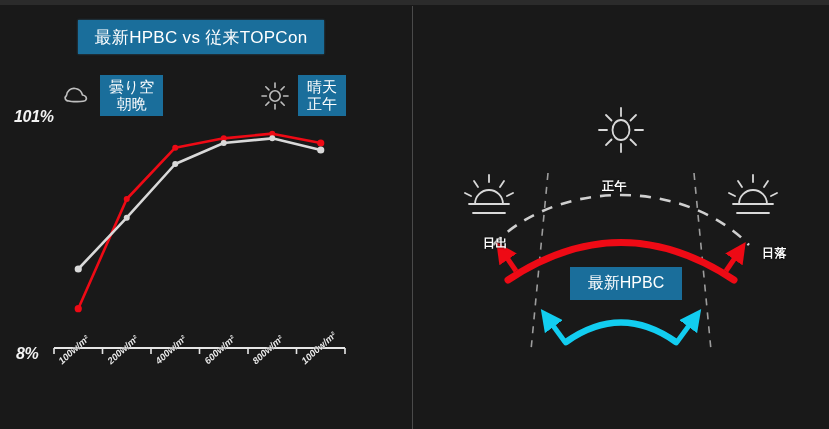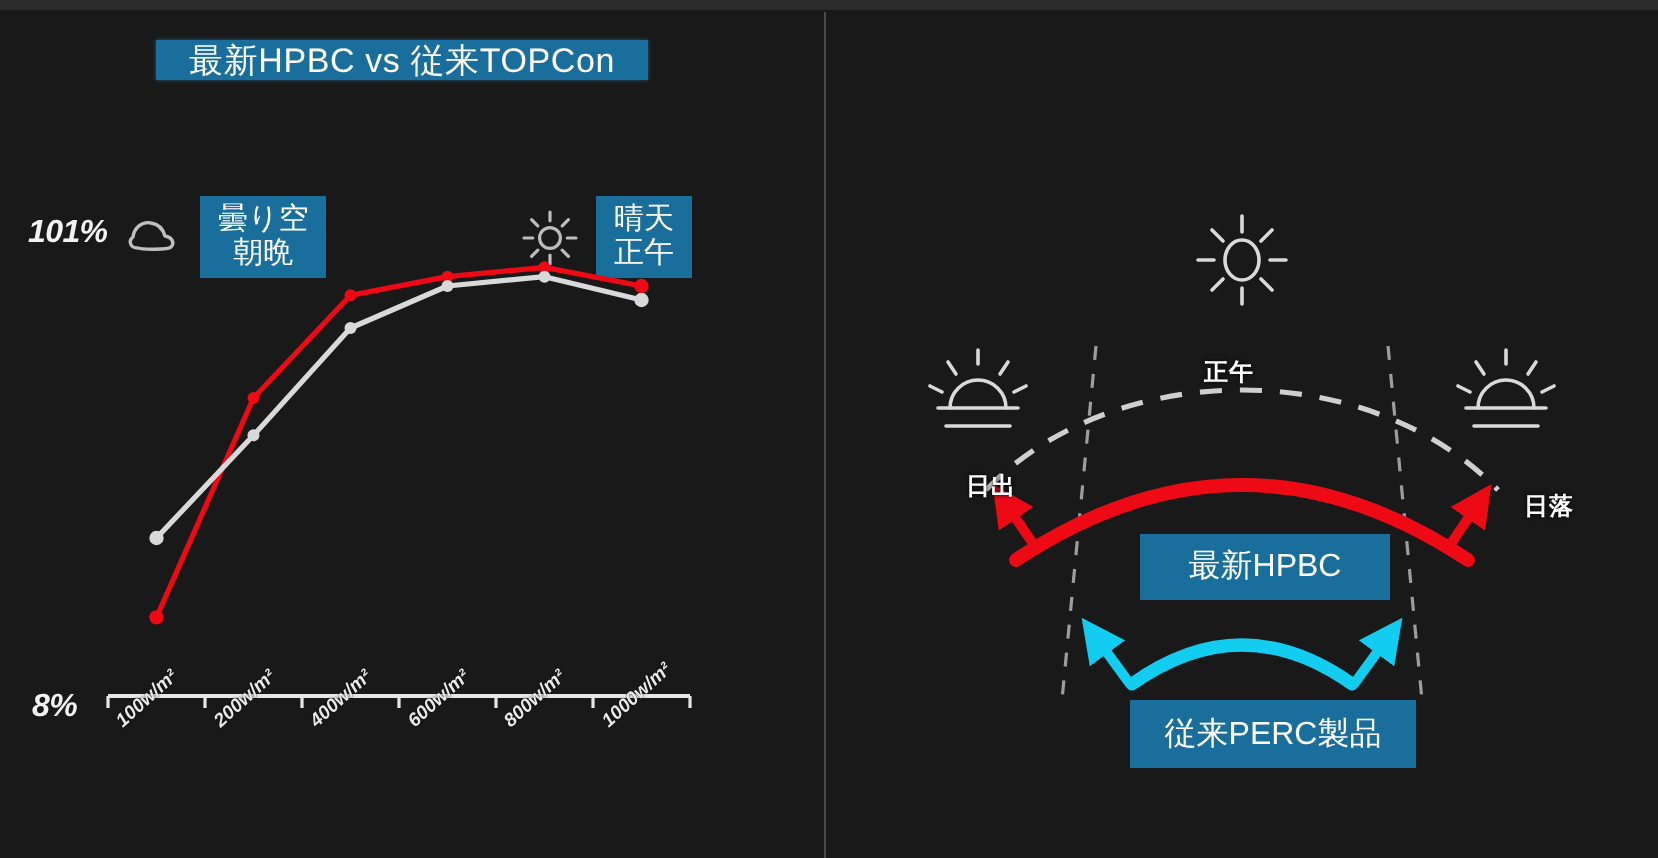--- a/index.html
+++ b/index.html
@@ -45,30 +45,29 @@
     display: flex;
     align-items: center;
     justify-content: center;
     font-size: 17px;
     letter-spacing: .3px;
     white-space: nowrap;
     box-shadow: 0 0 2px rgba(60,160,210,.5);
   }
   #title-left {
     left: 78px; top: 15px;
-    width: 246px; height: 20px; text-align: center;
+    width: 246px; height: 34px; text-align: center;
   }
 
   
   .legend-chip {
     position: absolute;
     display: flex;
     align-items: center;
     gap: 6px;
-    margin-top: 23px;
   }
   #legend-cloudy { left: 60px; top: 70px; }
   #legend-sunny  { left: 258px; top: 70px; justify-content: center; }
   .legend-icon {
     width: 34px; height: 34px;
     display: block;
     flex: 0 0 34px;
   }
   .legend-label {
     background: #1a6e9b;
@@ -129,21 +128,21 @@
   .callout-box {
     position: absolute;
     background: #1a6e9b;
     color: #ffffff;
     display: flex;
     align-items: center;
     justify-content: center;
     font-size: 16px;
     white-space: nowrap;
   }
-  #callout-hpbc { left: 157px; top: 262px; width: 125px; height: 33px; }
+  #callout-hpbc { left: 157px; top: 262px; width: 112px; height: 33px; }
   #callout-perc { left: 152px; top: 345px; width: 143px; height: 34px; }
 </style>
 </head>
 <body>
 
 <div id="slide">
 
   <div class="top-strip"></div>
   <div class="panel-divider"></div>
 
@@ -279,15 +278,14 @@
       <path d="M 153 337 Q 208 298 263 337" fill="none" stroke="#12cdf0" stroke-width="6.5" stroke-linecap="round"></path>
       <path d="M 152 337 L 133 311" fill="none" stroke="#12cdf0" stroke-width="5" marker-end="url(#arrow-cyan)"></path>
       <path d="M 264 337 L 283 311" fill="none" stroke="#12cdf0" stroke-width="5" marker-end="url(#arrow-cyan)"></path>
     </svg>
 
     <div class="diag-label" id="label-noon">正午</div>
     <div class="diag-label" id="label-sunrise">日出</div>
     <div class="diag-label" id="label-sunset">日落</div>
 
     <div class="callout-box" id="callout-hpbc">最新HPBC</div>
-    <div class="callout-box" id="callout-perc">従来PERC製品</div>
   </div>
 </div>
 
 </body></html>

